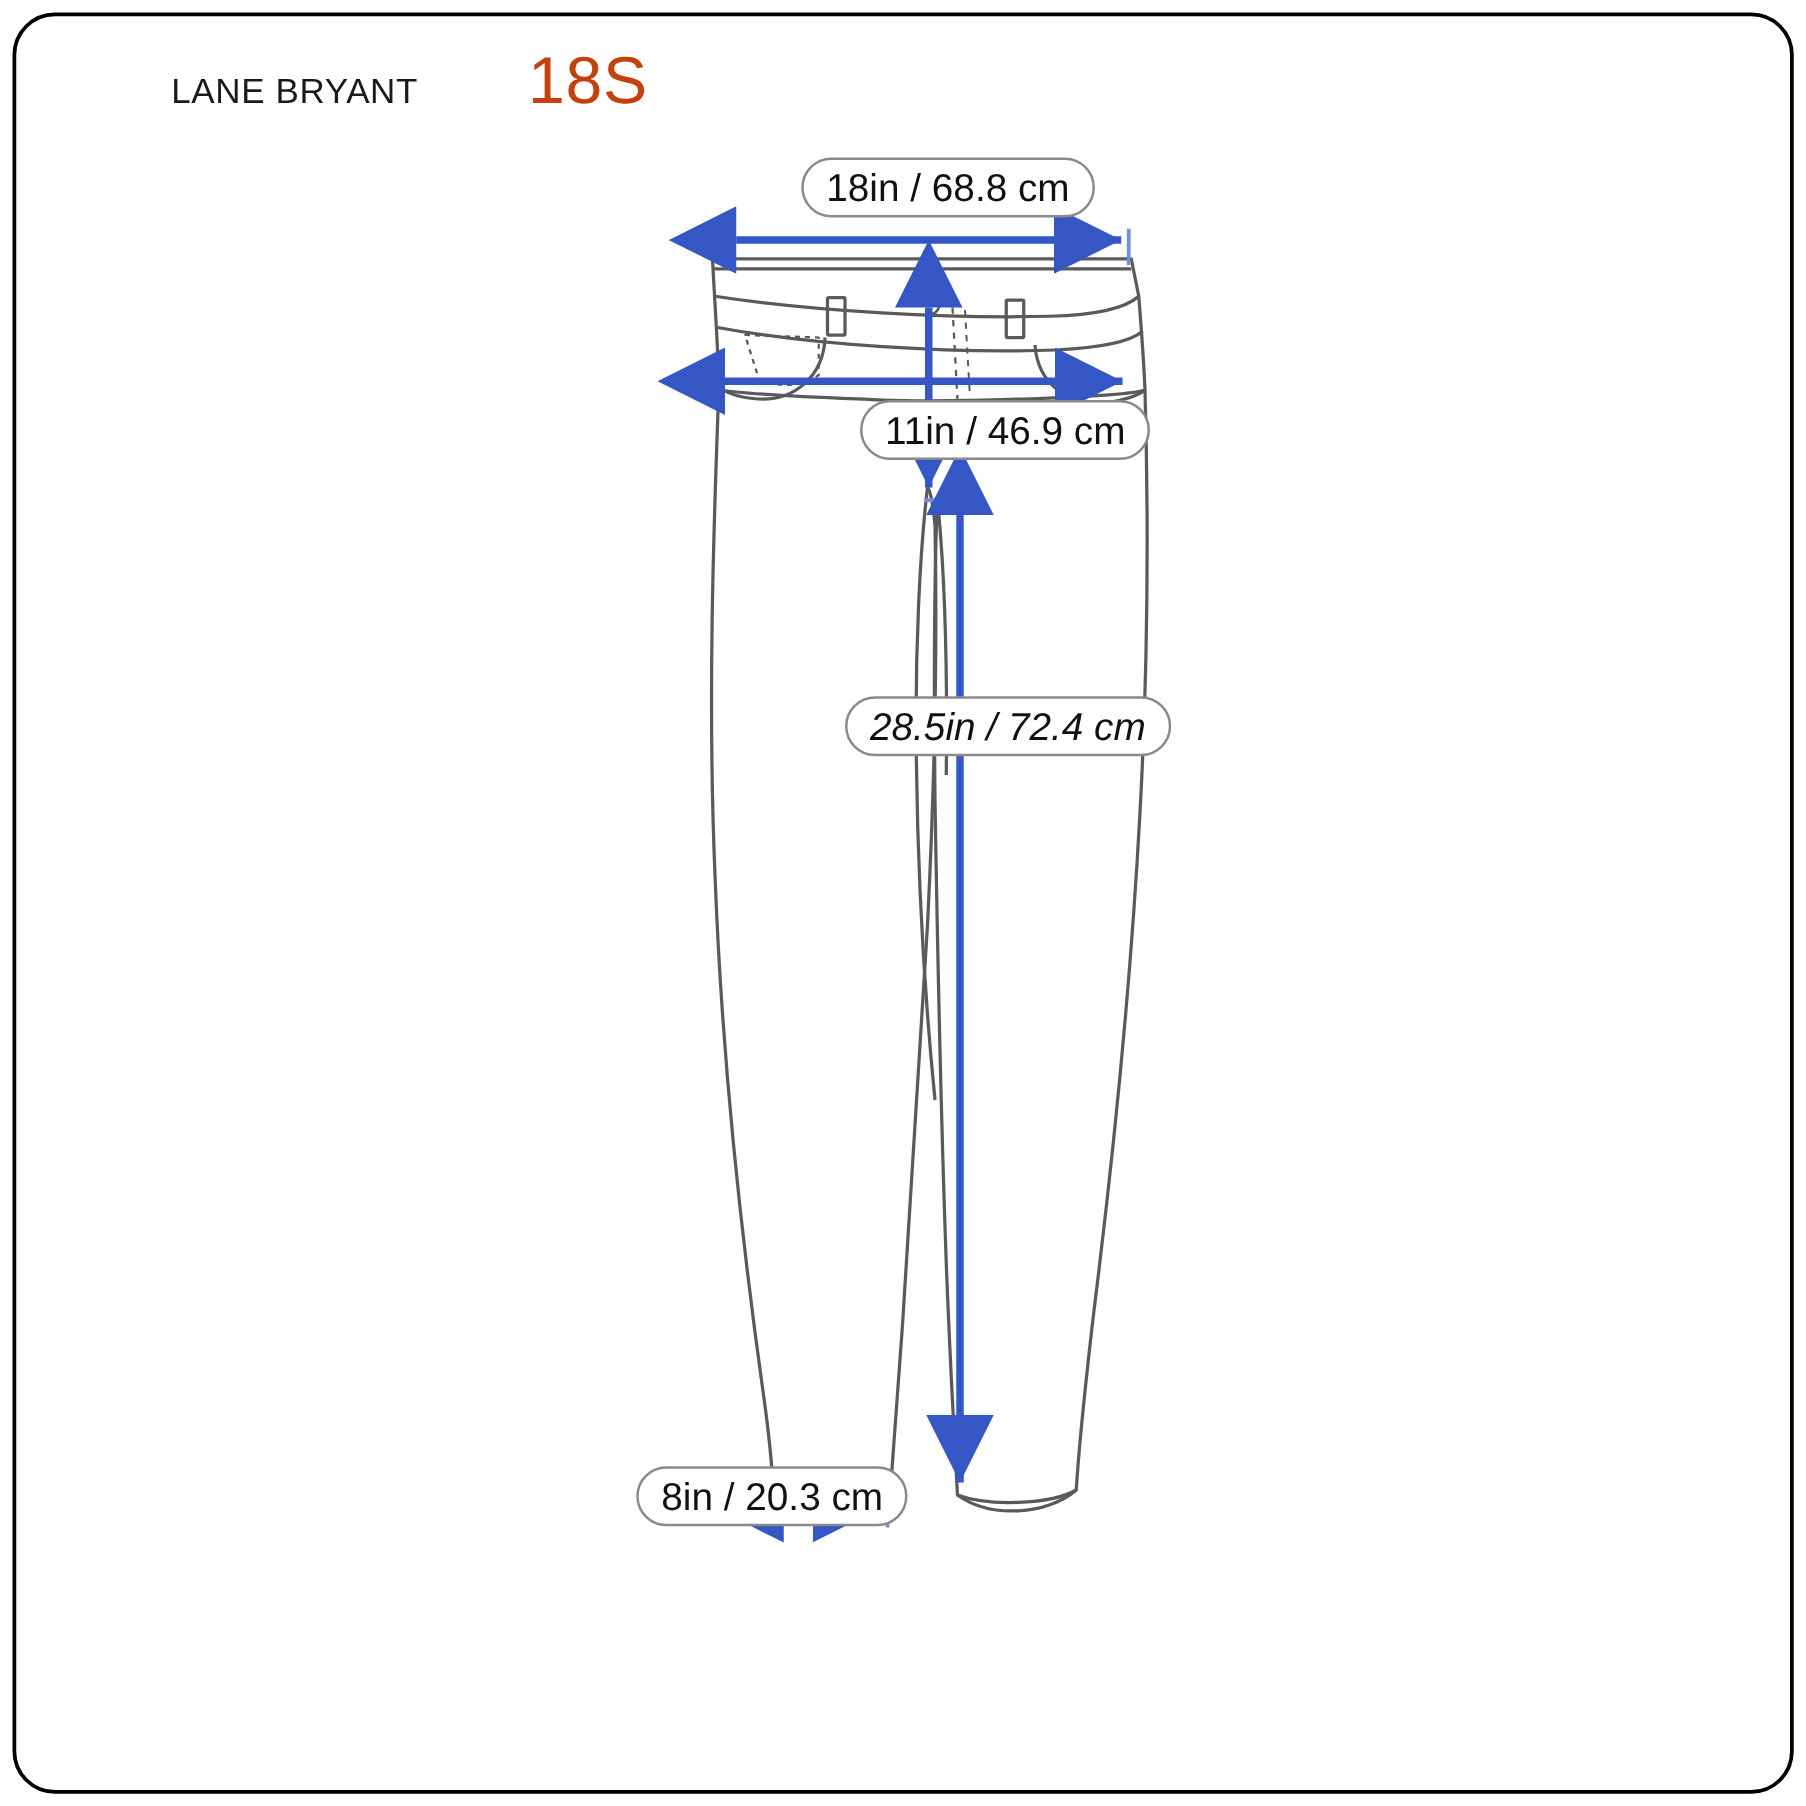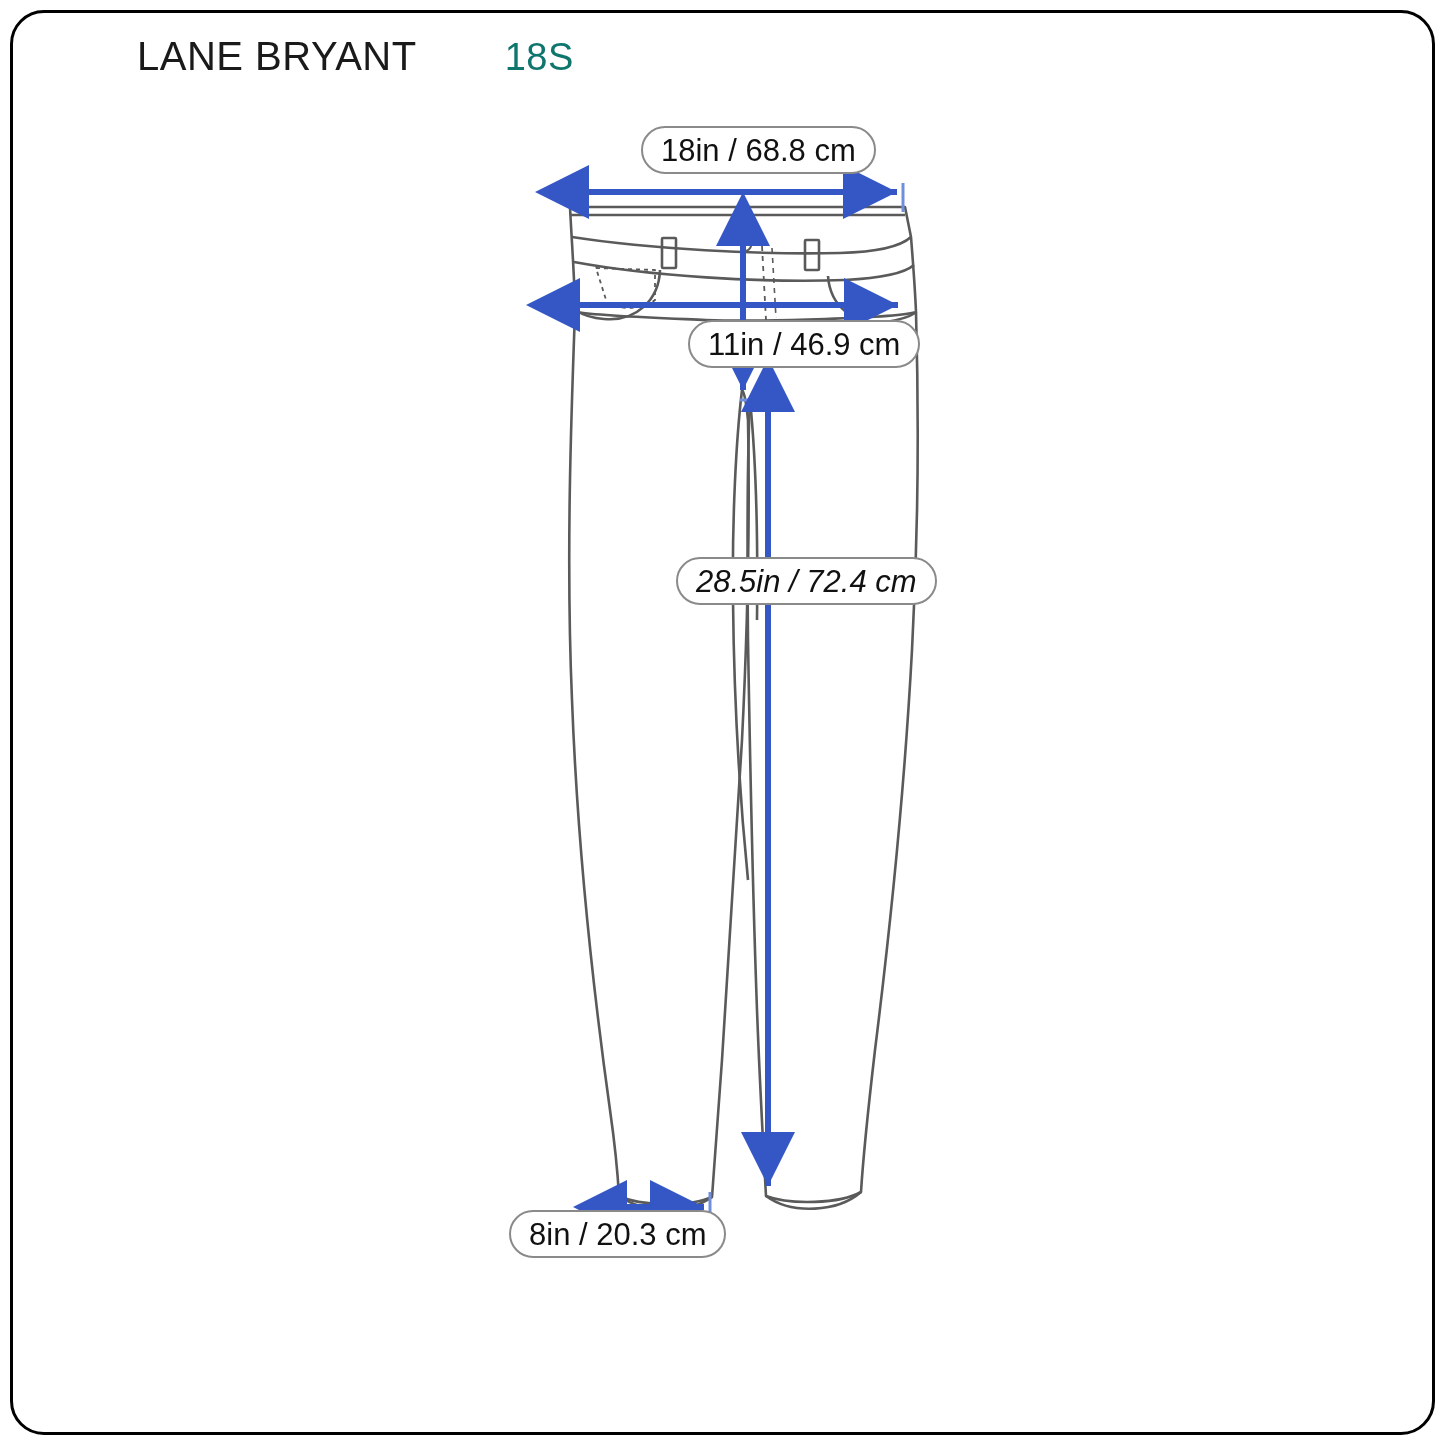--- a/index.html
+++ b/index.html
@@ -31,27 +31,27 @@
   }
   .title-row {
     position: absolute;
     left: 137px;
     top: 34px;
     display: flex;
     align-items: baseline;
     white-space: nowrap;
   }
   .brand {
-    font-size: 40px;
+    font-size: 28px;
     color: #1a1a1a;
     letter-spacing: 0.5px;
   }
   .size {
-    font-size: 38px;
-    color: #0f766e;
+    font-size: 53px;
+    color: #c2410c;
     margin-left: 88px;
     letter-spacing: 0.5px;
   }
   .art {
     position: absolute;
     left: 0;
     top: 0;
     width: 1445px;
     height: 1445px;
   }
@@ -68,21 +68,21 @@
     font-size: 31px;
     line-height: 1;
     white-space: nowrap;
     padding: 0 18px;
     height: 48px;
   }
   #pill-waist  { left: 641px; top: 126px; }
   #pill-hip    { left: 338px; top: 266px; }
   #pill-rise   { left: 688px; top: 320px; }
   #pill-inseam { left: 676px; top: 557px; font-style: italic; }
-  #pill-leg    { left: 509px; top: 1210px; text-align: right; }
+  #pill-leg    { left: 509px; top: 1173px; text-align: right; }
 </style>
 </head>
 <body>
 
 <div id="page">
 
   <div class="frame"></div>
 
   <div class="title-row">
     <span class="brand">LANE BRYANT</span>

